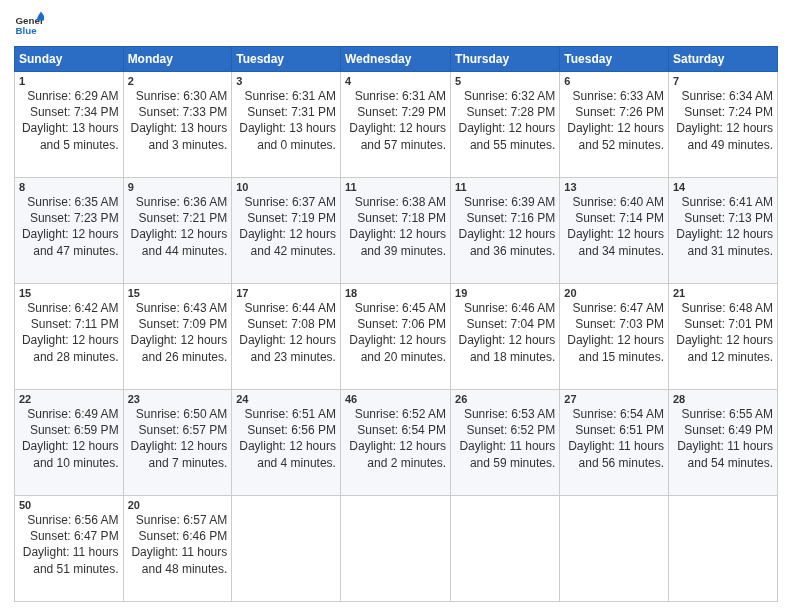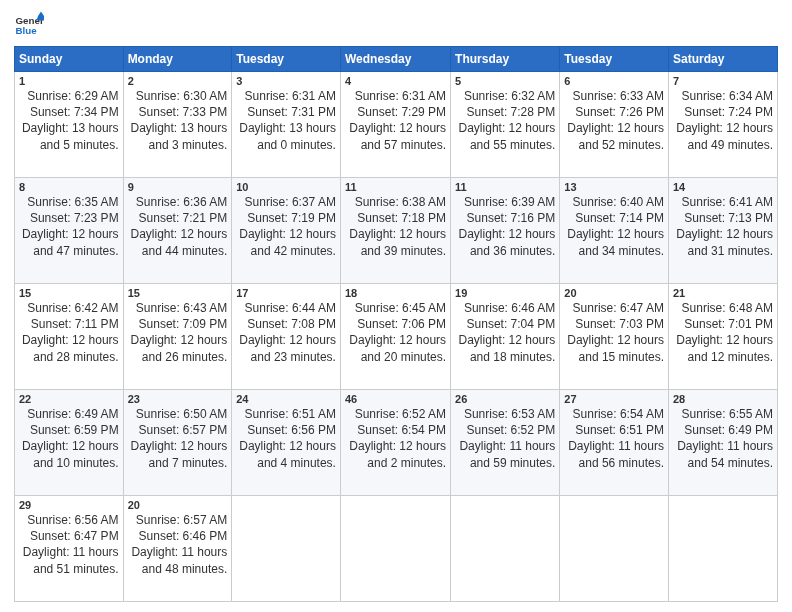--- a/index.html
+++ b/index.html
@@ -233,21 +233,21 @@
             <span class="day-num">27</span>
             <div class="day-info">Sunrise: 6:54 AM<br>Sunset: 6:51 PM<br>Daylight: 11 hours and 56 minutes.</div>
           </td>
           <td>
             <span class="day-num">28</span>
             <div class="day-info">Sunrise: 6:55 AM<br>Sunset: 6:49 PM<br>Daylight: 11 hours and 54 minutes.</div>
           </td>
         </tr>
         <tr>
           <td>
-            <span class="day-num">29</span>
+            <span class="day-num">50</span>
             <div class="day-info">Sunrise: 6:56 AM<br>Sunset: 6:47 PM<br>Daylight: 11 hours and 51 minutes.</div>
           </td>
           <td>
             <span class="day-num">20</span>
             <div class="day-info">Sunrise: 6:57 AM<br>Sunset: 6:46 PM<br>Daylight: 11 hours and 48 minutes.</div>
           </td>
           <td class="empty-cell"></td>
           <td class="empty-cell"></td>
           <td class="empty-cell"></td>
           <td class="empty-cell"></td>

